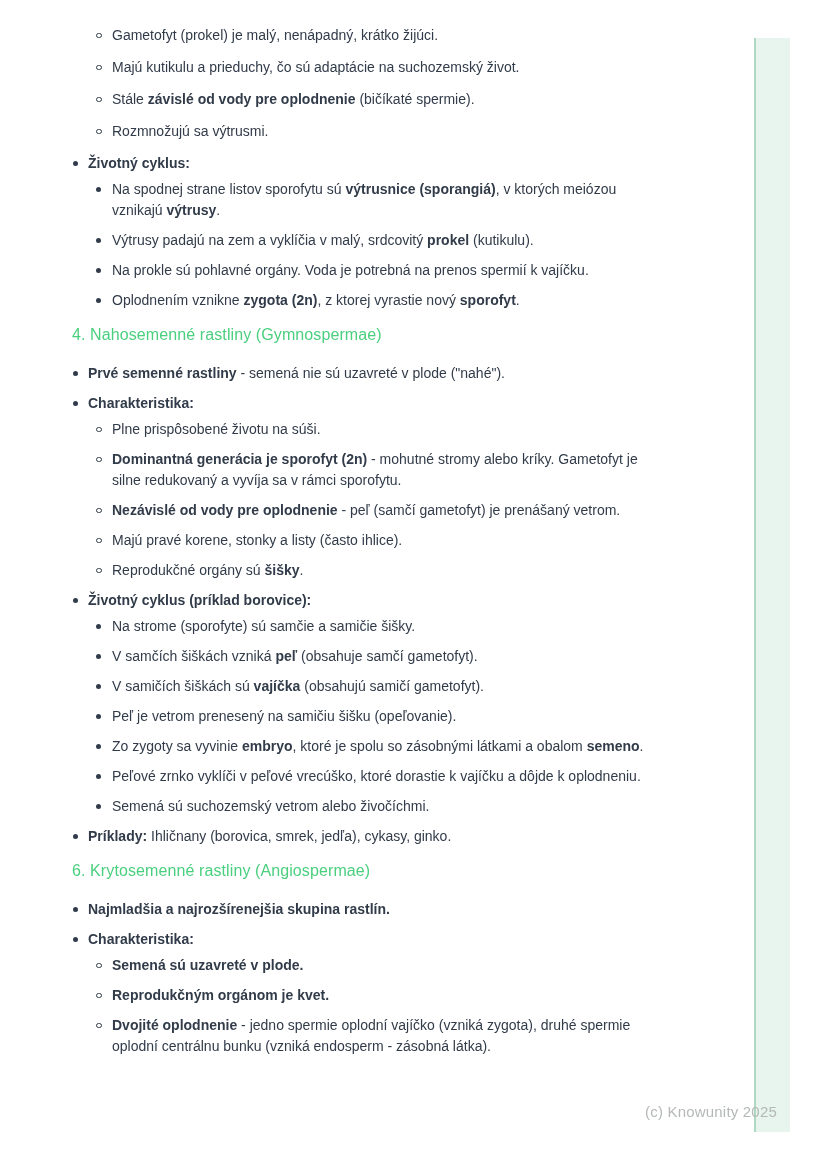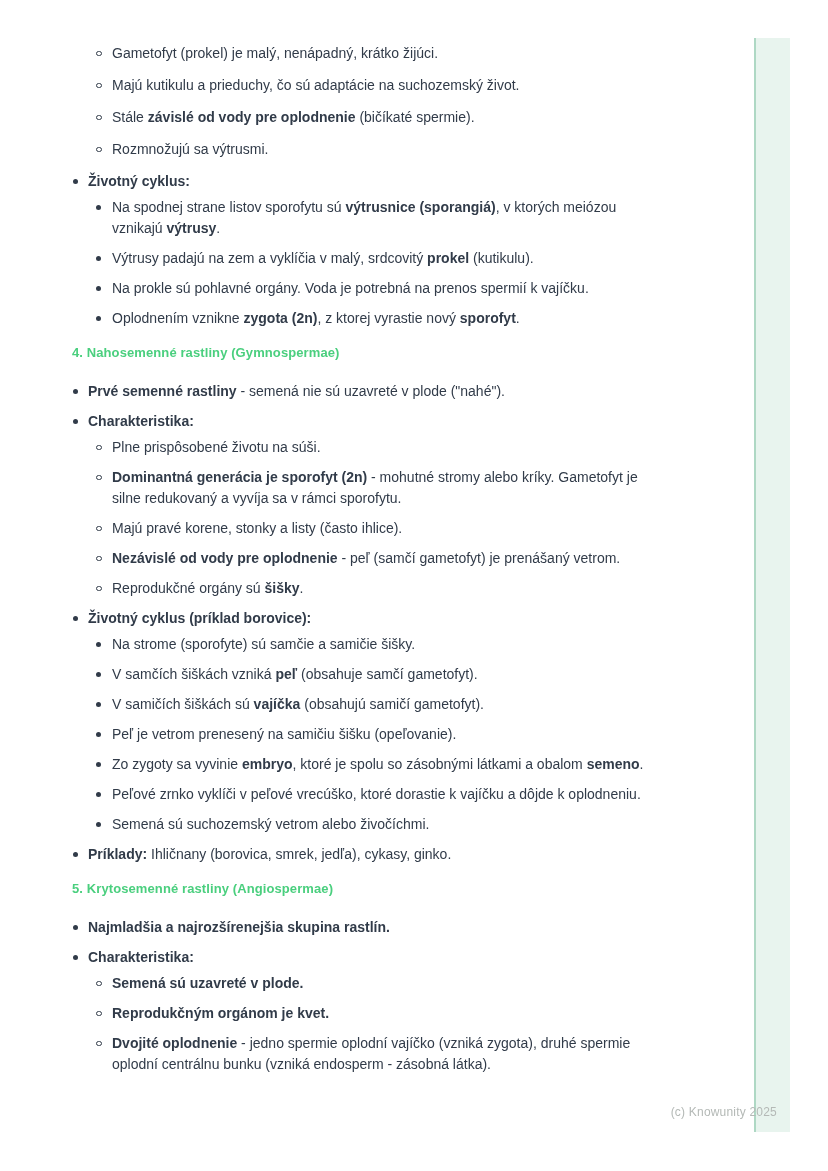--- a/index.html
+++ b/index.html
@@ -18,24 +18,24 @@
     font-size:14px;line-height:21px;
   }
   .stripe{
     position:absolute;top:38px;right:38px;width:36px;height:1094px;
     background:var(--stripe-fill);
     border-left:2px solid var(--stripe-edge);
     z-index:0;
   }
   .watermark{
     position:absolute;top:1105px;right:51px;z-index:2;
-    font-size:12px;line-height:14px;color:var(--wm);letter-spacing:.2px;
+    font-size:15px;line-height:14px;color:var(--wm);letter-spacing:.2px;
   }
   .content{
-    position:absolute;top:38px;left:72px;width:690px;z-index:1;
+    position:absolute;top:20px;left:72px;width:690px;z-index:1;
   }
   ul{list-style:none;}
   .l1>li{position:relative;padding-left:16px;margin-bottom:9px;}
   .l1>li::before{
     content:"";position:absolute;left:1px;top:8px;width:5px;height:5px;
     border-radius:50%;background:var(--text);
   }
   .l2{margin-top:5px;}
   .l2>li{position:relative;padding-left:24px;margin-bottom:9px;}
   .l2.disc>li::before{
@@ -44,21 +44,21 @@
   }
   .l2.circle>li::before{
     content:"";position:absolute;left:8px;top:7.5px;width:3.5px;height:3.5px;
     border-radius:50%;border:1.4px solid var(--text);background:transparent;
   }
   .intro{margin-left:16px;}
   .intro>li{margin-bottom:11px;}
   .b{font-weight:bold;}
   h2{
     color:var(--accent);
-    font-size:13px;line-height:28px;font-weight:bold;
+    font-size:16px;line-height:28px;font-weight:normal;
     margin:10px 0 14px 0;letter-spacing:.1px;
   }
 </style>
 </head>
 <body>
 
 <div class="stripe"></div>
 <div class="watermark">(c) Knowunity 2025</div>
 
 <main class="content">
@@ -84,41 +84,41 @@
 
   <h2>4. Nahosemenné rastliny (Gymnospermae)</h2>
 
   <ul class="l1">
     <li><span class="b">Prvé semenné rastliny</span><span> - semená nie sú uzavreté v plode ("nahé").</span></li>
     <li>
       <span><span class="b">Charakteristika:</span></span>
       <ul class="l2 circle">
         <li><span>Plne prispôsobené životu na súši.</span></li>
         <li><span class="b">Dominantná generácia je sporofyt (2n)</span><span> - mohutné stromy alebo kríky. Gametofyt je</span><br><span>silne redukovaný a vyvíja sa v rámci sporofytu.</span></li>
+        <li><span class="b">Nezávislé od vody pre oplodnenie</span><span> - peľ (samčí gametofyt) je prenášaný vetrom.</span></li>
         <li><span>Majú pravé korene, stonky a listy (často ihlice).</span></li>
-        <li><span class="b">Nezávislé od vody pre oplodnenie</span><span> - peľ (samčí gametofyt) je prenášaný vetrom.</span></li>
         <li><span>Reprodukčné orgány sú </span><span class="b">šišky</span><span>.</span></li>
       </ul>
     </li>
     <li>
       <span><span class="b">Životný cyklus (príklad borovice):</span></span>
       <ul class="l2 disc">
         <li><span>Na strome (sporofyte) sú samčie a samičie šišky.</span></li>
         <li><span>V samčích šiškách vzniká </span><span class="b">peľ</span><span> (obsahuje samčí gametofyt).</span></li>
         <li><span>V samičích šiškách sú </span><span class="b">vajíčka</span><span> (obsahujú samičí gametofyt).</span></li>
         <li><span>Peľ je vetrom prenesený na samičiu šišku (opeľovanie).</span></li>
         <li><span>Zo zygoty sa vyvinie </span><span class="b">embryo</span><span>, ktoré je spolu so zásobnými látkami a obalom </span><span class="b">semeno</span><span>.</span></li>
         <li><span>Peľové zrnko vyklíči v peľové vrecúško, ktoré dorastie k vajíčku a dôjde k oplodneniu.</span></li>
         <li><span>Semená sú suchozemský vetrom alebo živočíchmi.</span></li>
       </ul>
     </li>
     <li><span class="b">Príklady:</span><span> Ihličnany (borovica, smrek, jedľa), cykasy, ginko.</span></li>
   </ul>
 
-  <h2>5. Krytosemenné rastliny (Angiospermae)</h2>
+  <h2>6. Krytosemenné rastliny (Angiospermae)</h2>
 
   <ul class="l1">
     <li><span class="b">Najmladšia a najrozšírenejšia skupina rastlín.</span></li>
     <li>
       <span><span class="b">Charakteristika:</span></span>
       <ul class="l2 circle">
         <li><span class="b">Semená sú uzavreté v plode.</span></li>
         <li><span class="b">Reprodukčným orgánom je kvet.</span></li>
         <li><span class="b">Dvojité oplodnenie</span><span> - jedno spermie oplodní vajíčko (vzniká zygota), druhé spermie</span><br><span>oplodní centrálnu bunku (vzniká endosperm - zásobná látka).</span></li>
       </ul>

